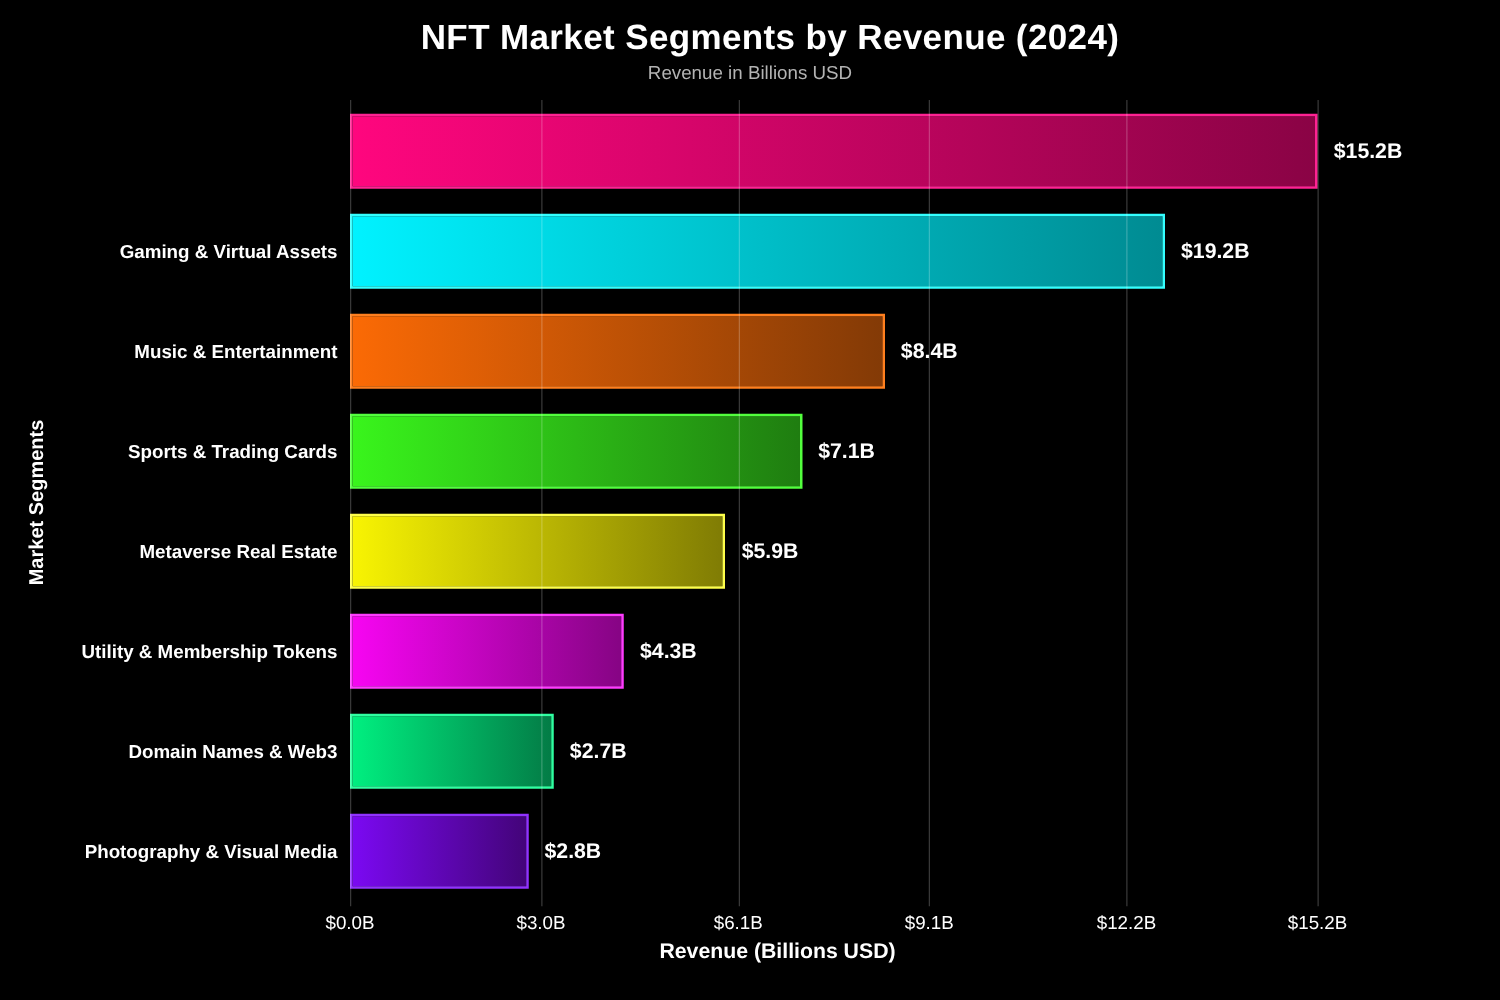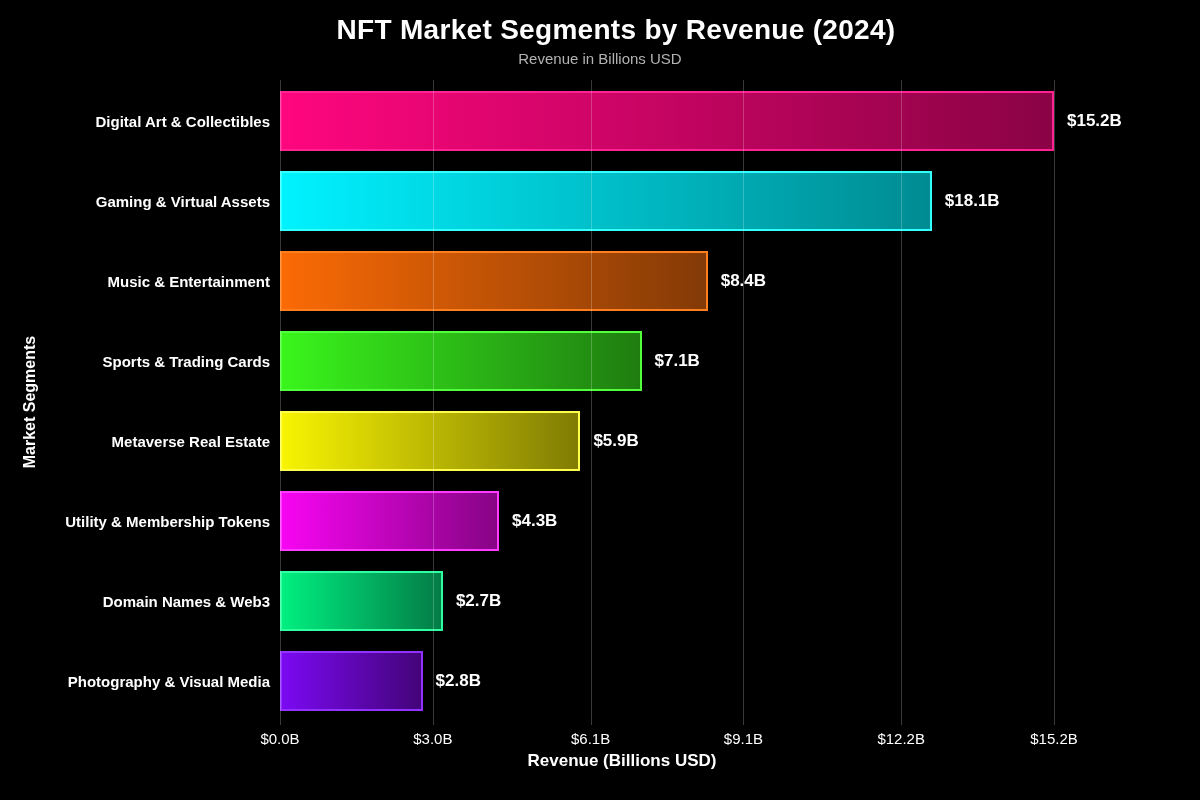--- a/index.html
+++ b/index.html
@@ -114,36 +114,35 @@
 </style>
 </head>
 <body>
 
 <div class="figure">
   <div class="chart-title">NFT Market Segments by Revenue (2024)</div>
   <div class="chart-subtitle">Revenue in Billions USD</div>
   <div class="y-axis-label">Market Segments</div>
 
   <div class="category-labels">
-      <div class="cat-label" style="top: 11px;">Digital Art &amp; Collectibles</div>
       <div class="cat-label" style="top: 91px; padding-left: 12px;">Gaming &amp; Virtual Assets</div>
       <div class="cat-label" style="top: 171px;">Music &amp; Entertainment</div>
       <div class="cat-label" style="top: 251px;">Sports &amp; Trading Cards</div>
       <div class="cat-label" style="top: 411px;">Utility &amp; Membership Tokens</div>
       <div class="cat-label" style="top: 331px;">Metaverse Real Estate</div>
       <div class="cat-label" style="top: 491px;">Domain Names &amp; Web3</div>
       <div class="cat-label" style="top: 571px;">Photography &amp; Visual Media</div>
     </div>
 
   <div class="plot-area">
     <div class="bars-layer">
         <div class="bar" style="top: 11px; width: 774px; background: linear-gradient(90deg, rgb(255, 6, 126), rgb(138, 3, 69)); border-color: rgb(255, 34, 147);"></div>
         <div class="bar-value" style="top: 11px; left: 787px;">$15.2B</div>
         <div class="bar" style="top: 91px; width: 651.8px; background: linear-gradient(90deg, rgb(0, 242, 255), rgb(0, 139, 146)); border-color: rgb(51, 255, 255);"></div>
-        <div class="bar-value" style="top: 91px; left: 664.8px;">$18.1B</div>
+        <div class="bar-value" style="top: 91px; left: 664.8px;">$19.2B</div>
         <div class="bar" style="top: 171px; width: 427.7px; background: linear-gradient(90deg, rgb(251, 106, 5), rgb(131, 58, 6)); border-color: rgb(255, 127, 30);"></div>
         <div class="bar-value" style="top: 171px; left: 440.7px;">$8.4B</div>
         <div class="bar" style="top: 251px; width: 361.5px; background: linear-gradient(90deg, rgb(57, 245, 28), rgb(31, 125, 16)); border-color: rgb(82, 255, 61);"></div>
         <div class="bar-value" style="top: 251px; left: 374.5px;">$7.1B</div>
         <div class="bar" style="top: 331px; width: 300.4px; background: linear-gradient(90deg, rgb(248, 244, 2), rgb(128, 124, 4)); border-color: rgb(254, 255, 74);"></div>
         <div class="bar-value" style="top: 331px; left: 313.4px;">$5.9B</div>
         <div class="bar" style="top: 411px; width: 219px; background: linear-gradient(90deg, rgb(247, 5, 242), rgb(134, 4, 132)); border-color: rgb(255, 59, 255);"></div>
         <div class="bar-value" style="top: 411px; left: 232px;">$4.3B</div>
         <div class="bar" style="top: 491px; width: 162.9px; background: linear-gradient(90deg, rgb(0, 239, 128), rgb(3, 124, 70)); border-color: rgb(47, 255, 161);"></div>
         <div class="bar-value" style="top: 491px; left: 175.9px;">$2.7B</div>

